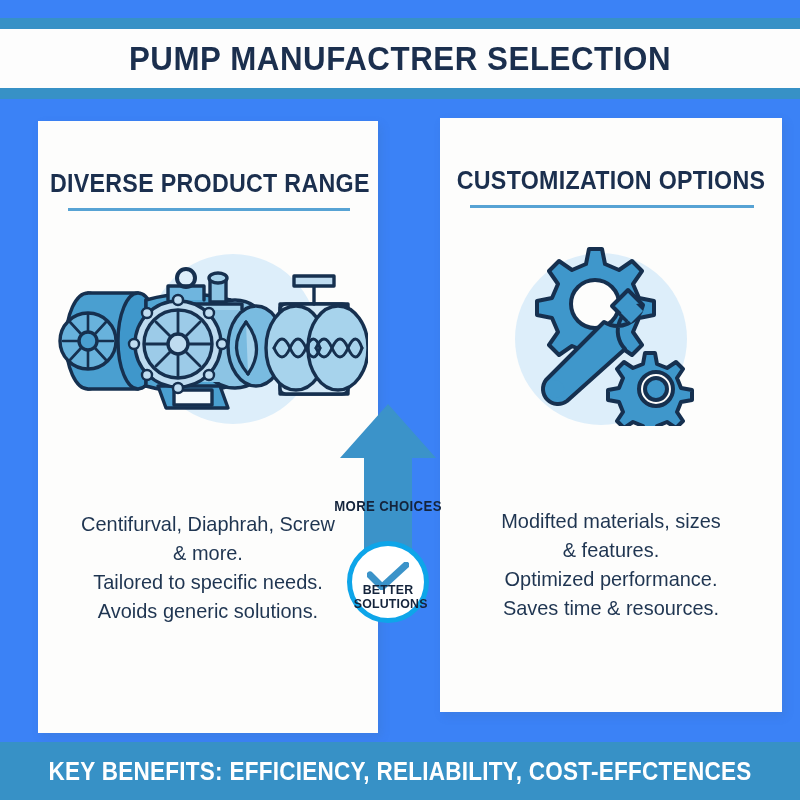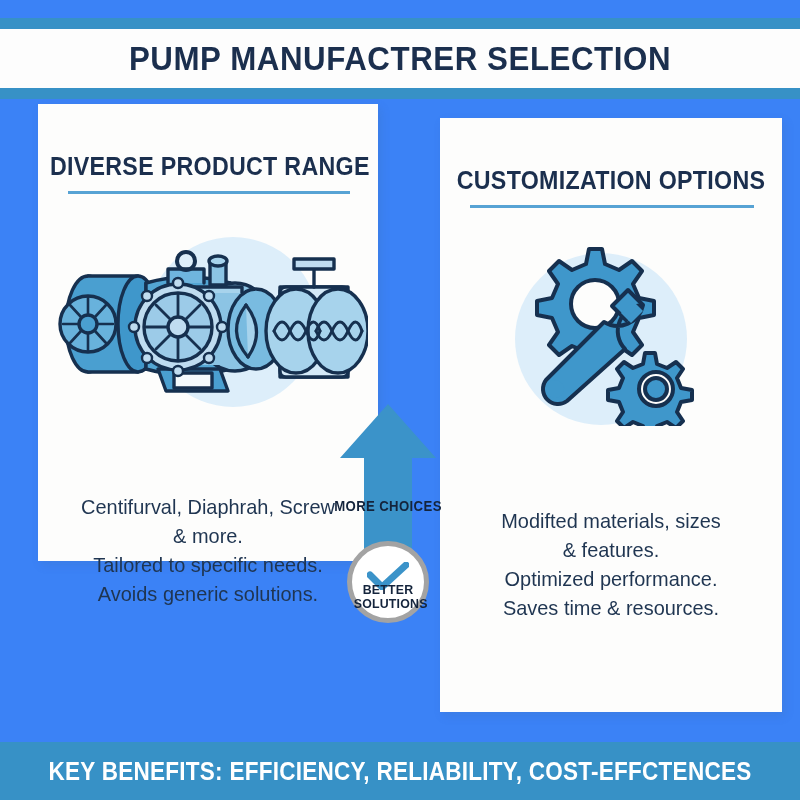--- a/index.html
+++ b/index.html
@@ -58,22 +58,22 @@
     white-space: nowrap;
   }
 
   
   .card {
     position: absolute;
     background: #fdfdfc;
     box-shadow: 3px 4px 9px rgba(60, 100, 140, 0.16);
   }
   .card-left {
-    left: 38px; top: 104px;
-    width: 340px; height: 457px;
+    left: 38px; top: 121px;
+    width: 340px; height: 612px;
   }
   .card-right {
     left: 440px; top: 118px;
     width: 342px; height: 594px;
   }
 
   .card-heading {
     position: absolute;
     left: 0;
     top: 48px;
@@ -167,21 +167,21 @@
     z-index: 4;
   }
   .badge {
     position: absolute;
     left: 19px;
     top: 141px;
     width: 82px;
     height: 82px;
     border-radius: 50%;
     background: #ffffff;
-    border: 5px solid #a3a3a3;
+    border: 5px solid #0ea5e9;
     box-sizing: border-box;
     z-index: 3;
   }
   .badge-check {
     position: absolute;
     left: 50%;
     top: 16px;
     transform: translateX(-50%);
   }
   .badge-label {

